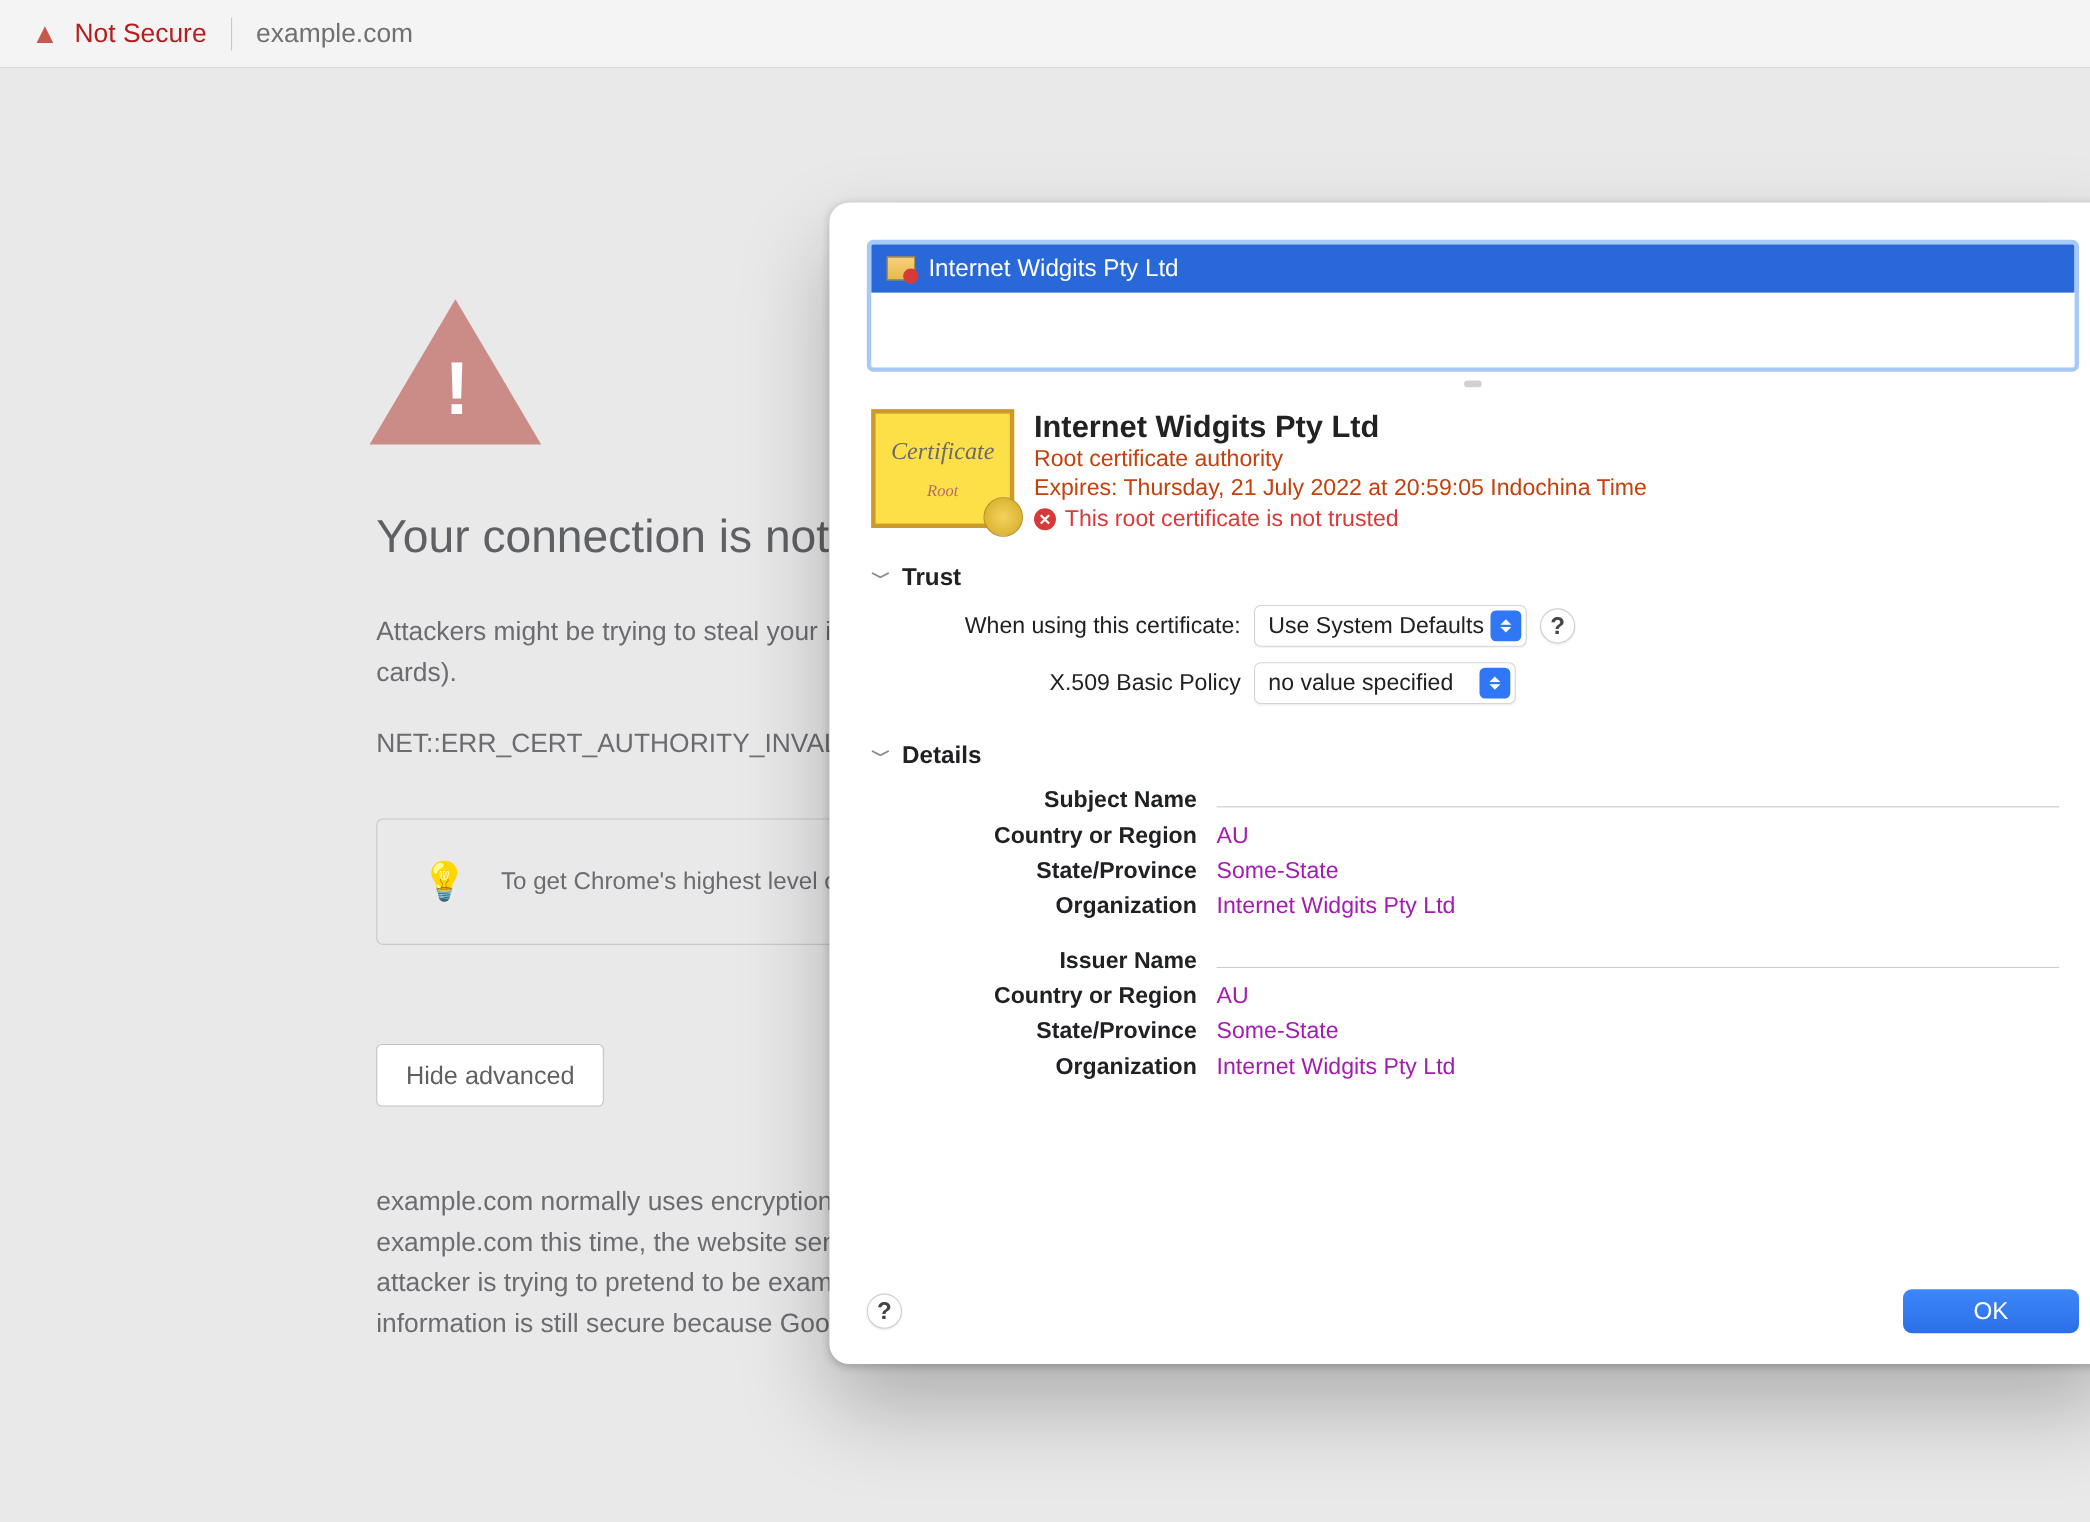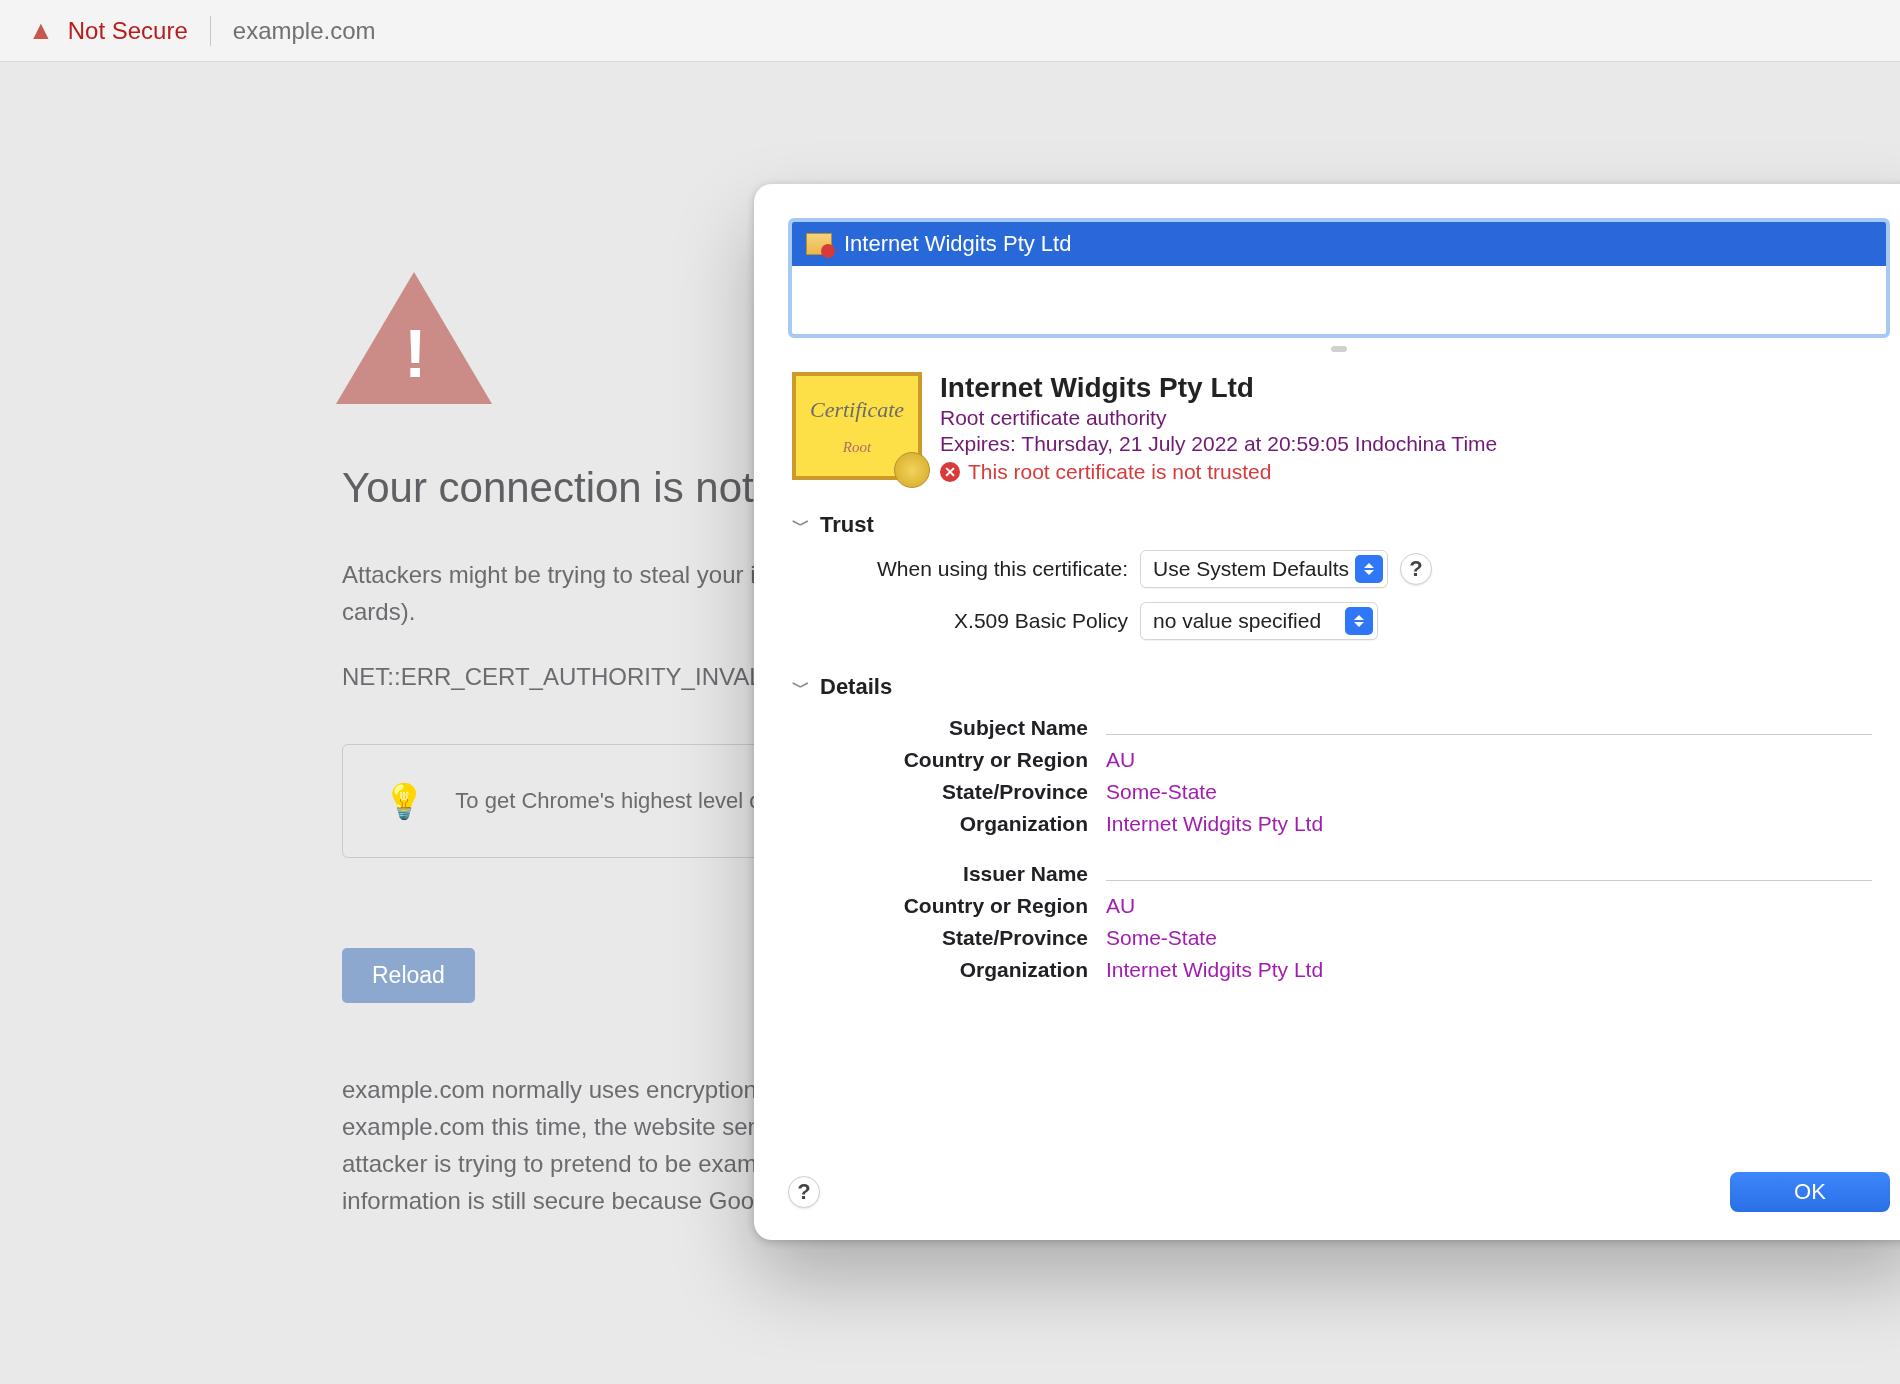--- a/index.html
+++ b/index.html
@@ -162,21 +162,21 @@
   }
   .cert-icon-big .c1 { font-style: italic; font-size: 22px; color: #6b6b6b; }
   .cert-icon-big .c2 { font-style: italic; font-size: 15px; color: #b36b6b; }
   .cert-icon-big .seal {
     position: absolute; right: -12px; bottom: -12px;
     width: 36px; height: 36px; border-radius: 50%;
     background: radial-gradient(#f3d35b,#d3a825);
     border: 1px solid #b98f2e;
   }
   .cert-title { font-size: 28px; font-weight: 700; color: #222; }
-  .cert-sub { font-size: 21px; color: #701a75; margin-top: 2px; }
+  .cert-sub { font-size: 21px; color: #c2410c; margin-top: 2px; }
   .cert-warn { color: #d83a3a; font-size: 21px; margin-top: 4px; display: flex; align-items: center; gap: 8px; }
   .red-x {
     width: 20px; height: 20px; border-radius: 50%; background: #d83a3a;
     display: inline-flex; align-items: center; justify-content: center;
     color: #fff; font-size: 14px; font-weight: 700;
   }
 
   .section { padding: 4px 0 12px 0; }
   .section-header { display: flex; align-items: center; gap: 10px; font-weight: 700; font-size: 22px; padding: 4px 0 12px 4px; cursor: pointer; }
   .chev { color: #8a8a8a; font-size: 18px; }
@@ -249,20 +249,21 @@
   <div class="bg-inner">
     <div class="big-triangle"></div>
     <div class="bg-heading">Your connection is not private</div>
     <div class="bg-para">Attackers might be trying to steal your information from example.com (for example, passwords, messages or credit cards).</div>
     <div class="bg-para">NET::ERR_CERT_AUTHORITY_INVALID</div>
     <div class="info-box">
       <span class="bulb">💡</span>
       <span>To get Chrome's highest level of security, turn on enhanced protection</span>
     </div>
     <div class="btn-row">
+      <button class="hide-btn">Hide advanced</button>
       <button class="reload-btn">Reload</button>
     </div>
     <div class="long-text">example.com normally uses encryption to protect your information. When Google Chrome tried to connect to example.com this time, the website sent back unusual and incorrect credentials. This may happen when an attacker is trying to pretend to be example.com, or a Wi-Fi sign-in screen has interrupted the connection. Your information is still secure because Google Chrome stopped the connection before</div>
   </div>
 </div>
 
 <div class="modal">
 
   <div class="cert-tree">
     <div class="cert-tree-row">

